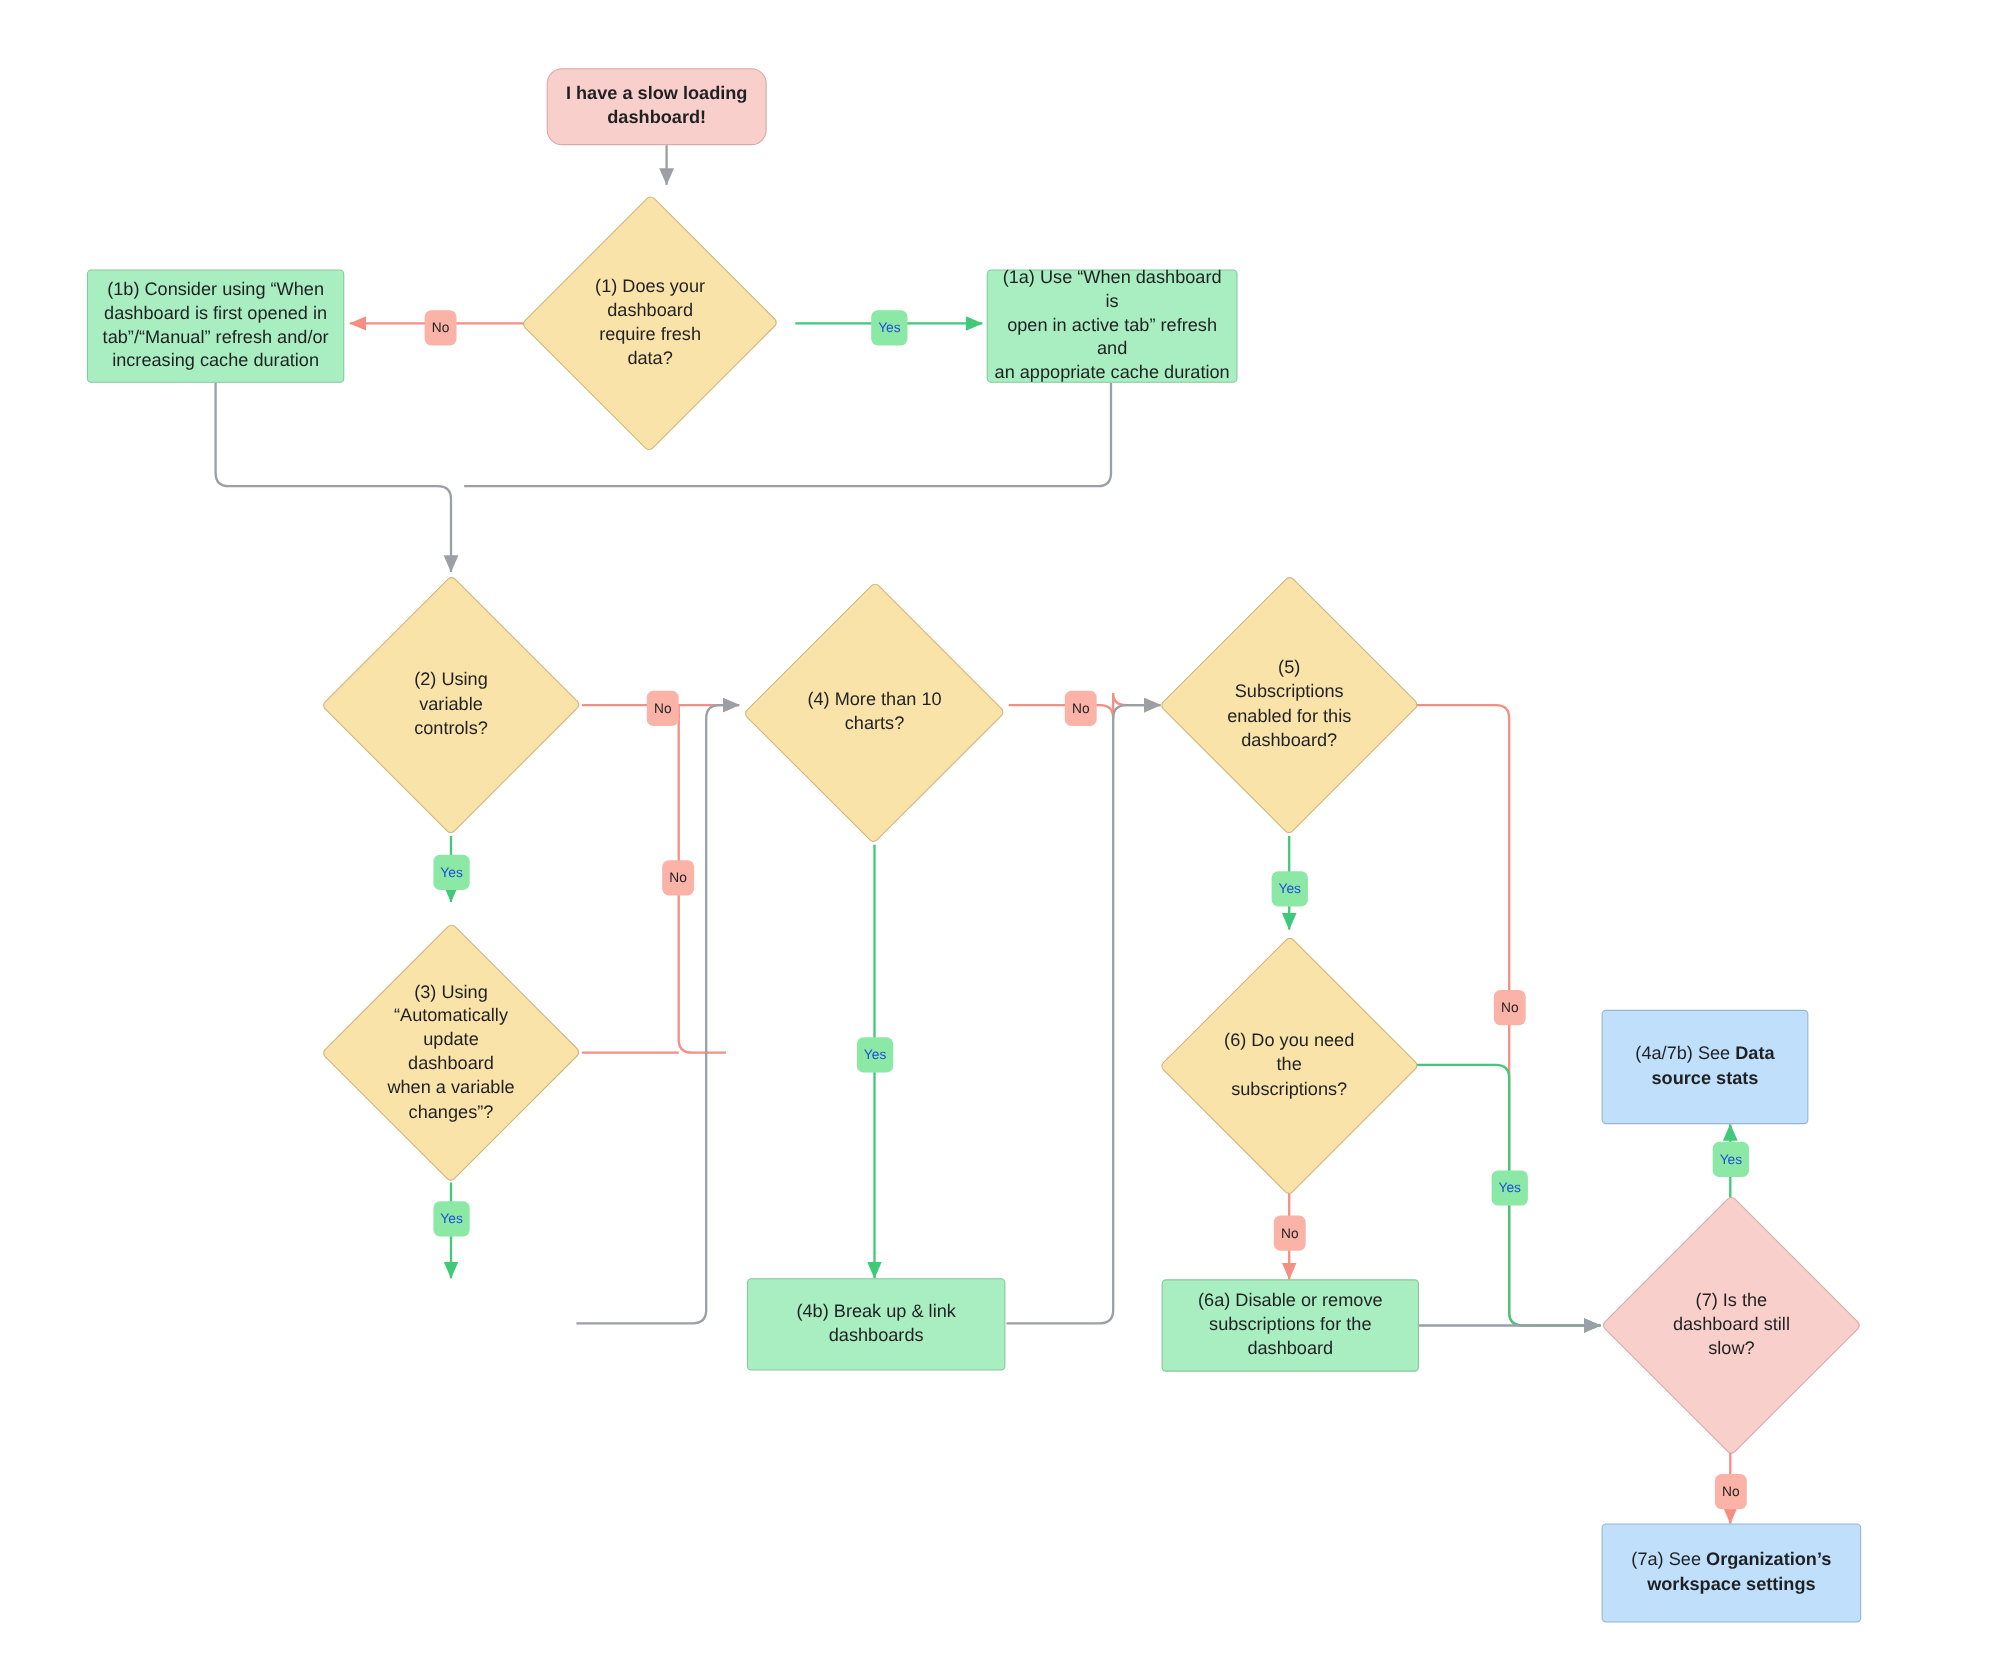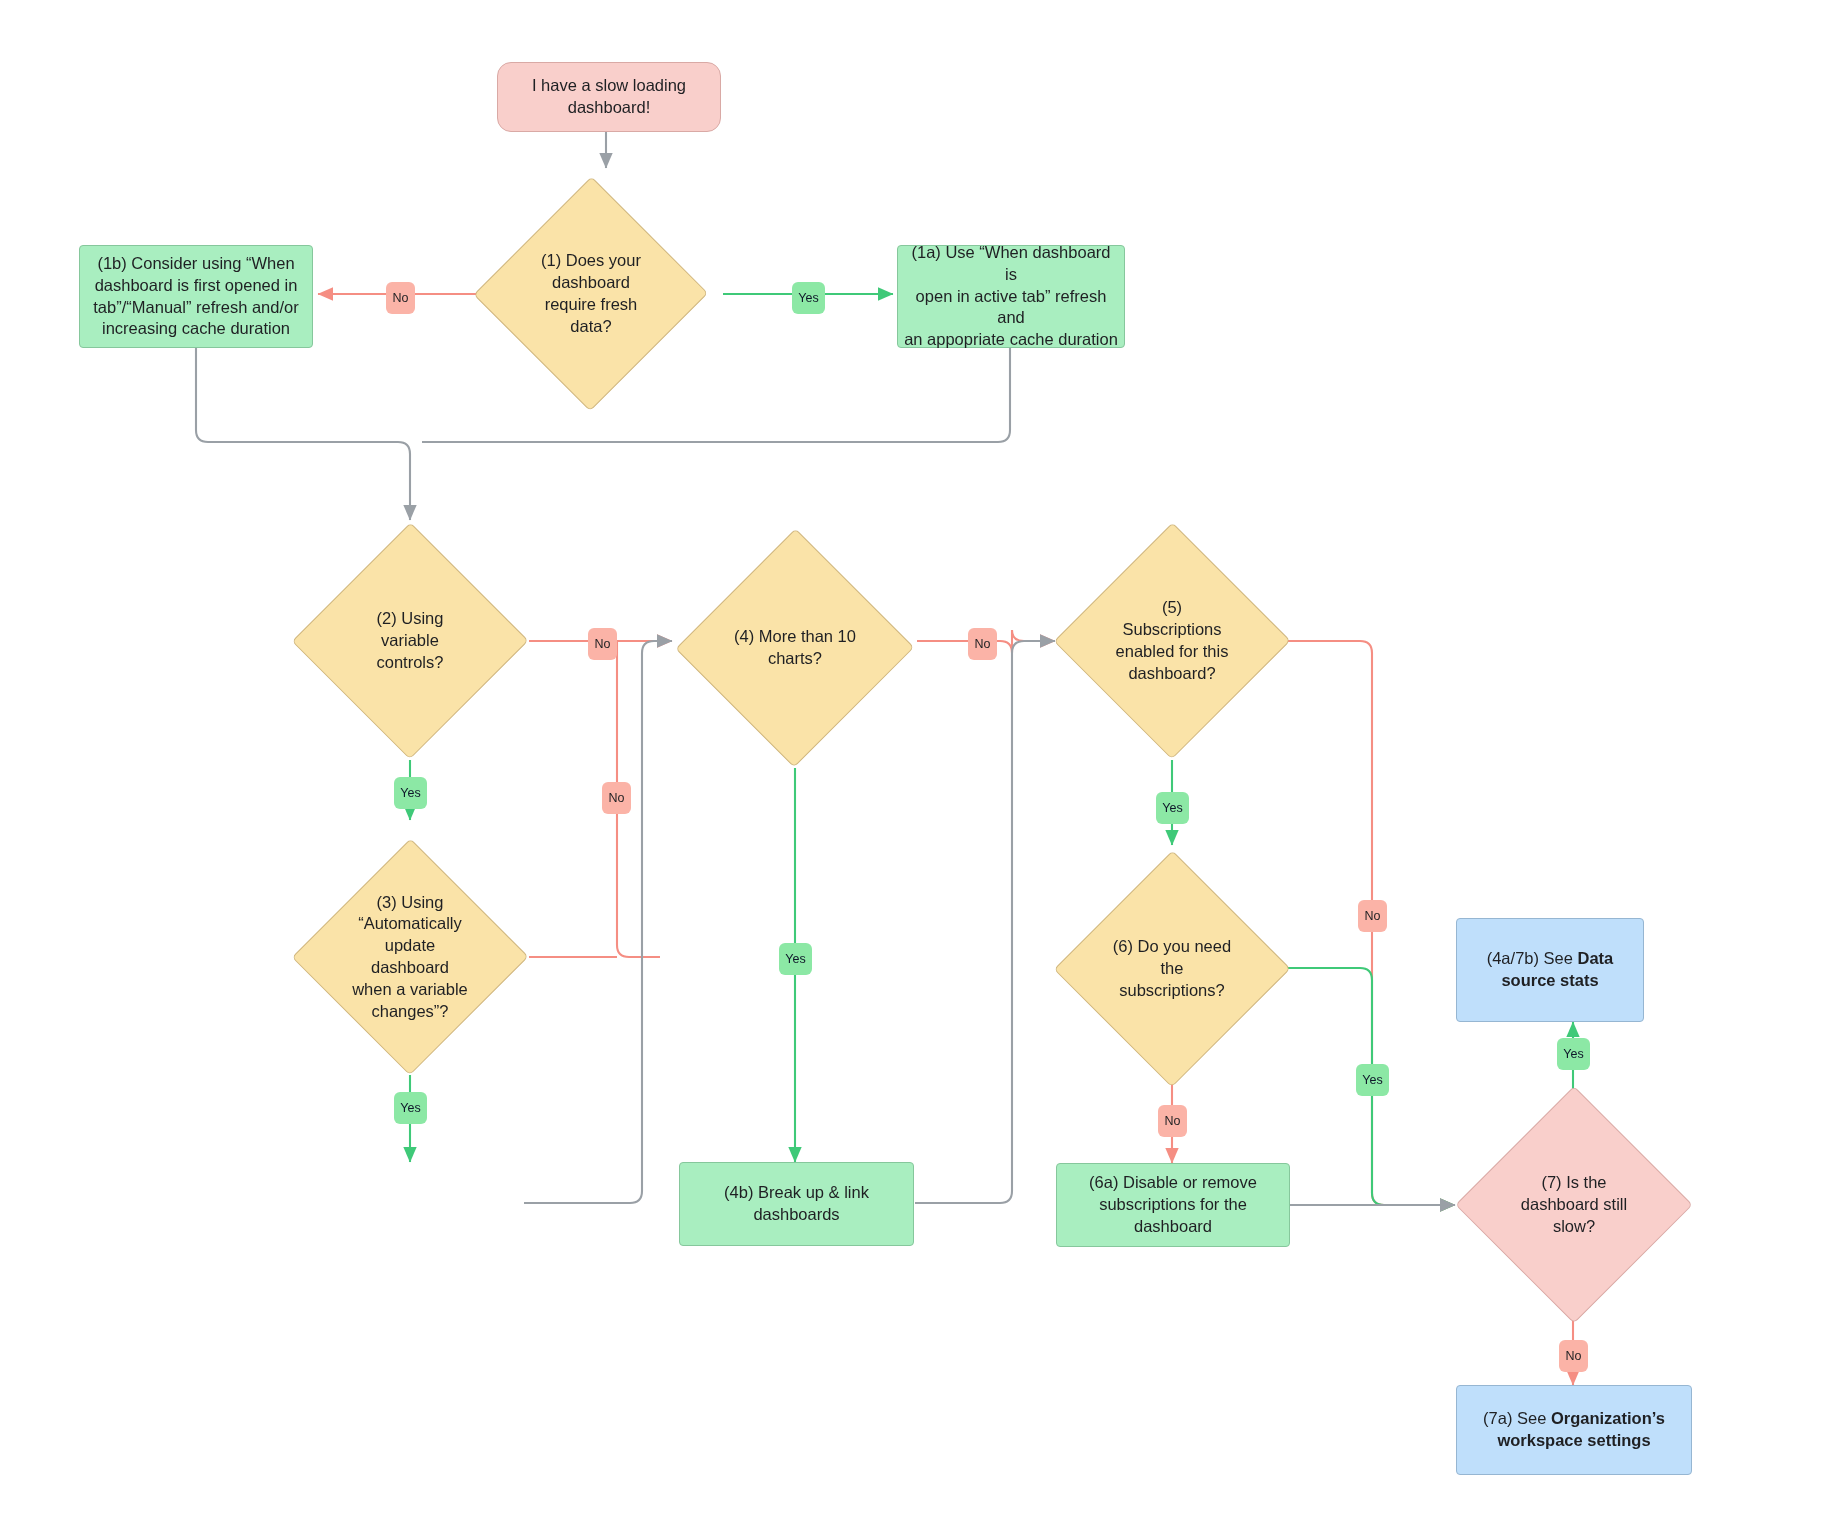--- a/index.html
+++ b/index.html
@@ -106,21 +106,21 @@
     align-items: center;
     justify-content: center;
     font-size: 12.5px;
     line-height: 1;
     border-radius: 6px;
     z-index: 9;
     padding: 16px 2px;
   }
   .elabel-yes {
     background: #8ce8a5;
-    color: #0f172a;
+    color: #1d4ed8;
   }
   .elabel-no {
     background: #fbb3a7;
     color: #1f2023;
   }
   .bold {
     font-weight: bold;
   }
 </style>
 </head>
@@ -179,21 +179,21 @@
       <path d="M1287,968 L1360,968 Q1372,968 1372,980 L1372,1193 Q1372,1205 1384,1205 L1455,1205" stroke="#3fc978" marker-end="url(#arrow-green)"></path>
 
       <path d="M1290,1205 L1455,1205" stroke="#9aa0a6" marker-end="url(#arrow-gray)"></path>
 
       <path d="M1573,1143 L1573,1022" stroke="#3fc978" marker-end="url(#arrow-green)"></path>
 
       <path d="M1573,1268 L1573,1385" stroke="#f58e83" marker-end="url(#arrow-red)"></path>
     </g>
   </svg>
 
-  <div class="node n-terminator" style="left:497px; top:62px; width:224px; height:70px;">
+  <div class="node n-terminator" style="left:497px; top:62px; width:200px; height:70px;font-weight:bold;">
     <span class="txt">I have a slow loading
 dashboard!</span>
   </div>
 
   <div class="node n-diamond dia-yellow" style="left:474px; top:176px; width:234px; height:236px;">
     <span class="dia-shape"></span>
     <span class="txt">(1) Does your
 dashboard
 require fresh
 data?</span>

